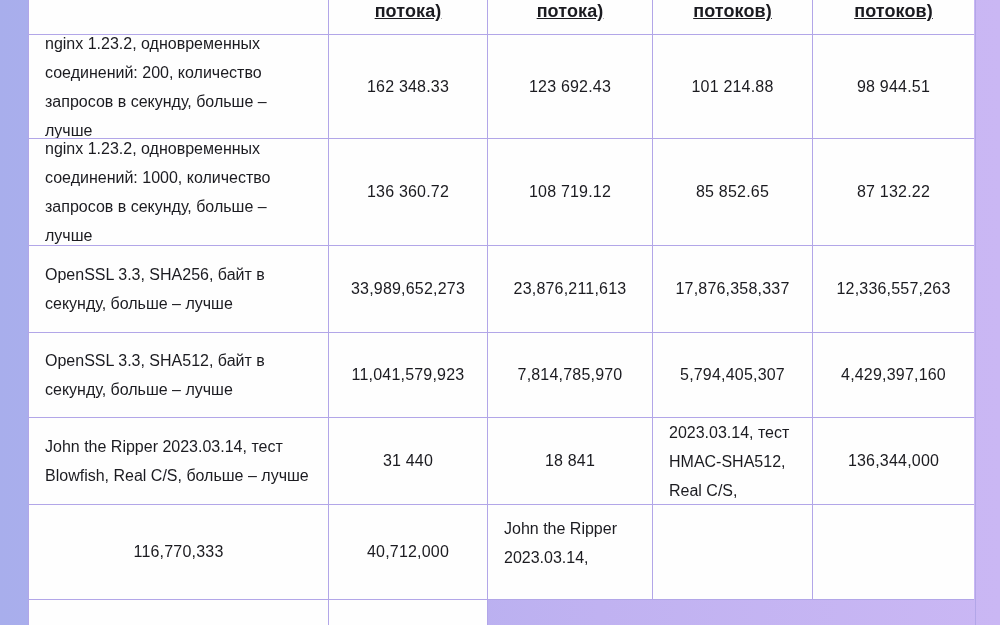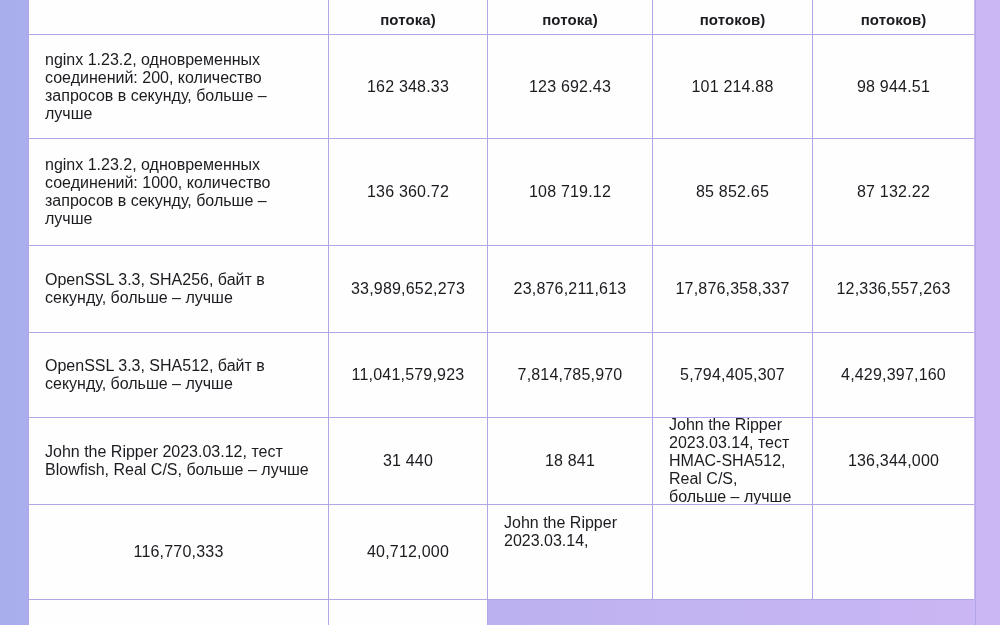--- a/index.html
+++ b/index.html
@@ -33,29 +33,30 @@
     border-bottom: 1.5px solid var(--border);
     display: flex;
     align-items: center;
     overflow: hidden;
   }
   .cell:nth-child(5n) { border-right: none; }
   .c-head {
     align-items: flex-start;
     justify-content: center;
     font-weight: 700;
-    font-size: 15px;
-    padding-top: 11px;
+    font-size: 18px;
+    padding-top: 1px;
     letter-spacing: 0.1px;
+    text-decoration: underline;
   }
   .c-label {
     justify-content: flex-start;
     text-align: left;
     font-size: 16px;
-    line-height: 18px;
+    line-height: 29px;
     padding: 8px 16px;
   }
   .c-num {
     justify-content: center;
     text-align: center;
     font-size: 16px;
     letter-spacing: 0.2px;
     padding: 0 6px;
   }
   .c-label-top {
@@ -91,21 +92,21 @@
   <div class="cell c-num">23,876,211,613</div>
   <div class="cell c-num">17,876,358,337</div>
   <div class="cell c-num">12,336,557,263</div>
 
   <div class="cell c-label">OpenSSL 3.3, SHA512, байт в секунду, больше – лучше</div>
   <div class="cell c-num">11,041,579,923</div>
   <div class="cell c-num">7,814,785,970</div>
   <div class="cell c-num">5,794,405,307</div>
   <div class="cell c-num">4,429,397,160</div>
 
-  <div class="cell c-label">John the Ripper 2023.03.12, тест Blowfish, Real C/S, больше – лучше</div>
+  <div class="cell c-label">John the Ripper 2023.03.14, тест Blowfish, Real C/S, больше – лучше</div>
   <div class="cell c-num">31 440</div>
   <div class="cell c-num">18 841</div>
 
   <div class="cell c-label">John the Ripper 2023.03.14, тест HMAC-SHA512, Real C/S, больше – лучше</div>
   <div class="cell c-num">136,344,000</div>
   <div class="cell c-num">116,770,333</div>
   <div class="cell c-num">40,712,000</div>
 
   <div class="cell c-label c-label-top">John the Ripper 2023.03.14,</div>
   <div class="cell c-num"></div>

